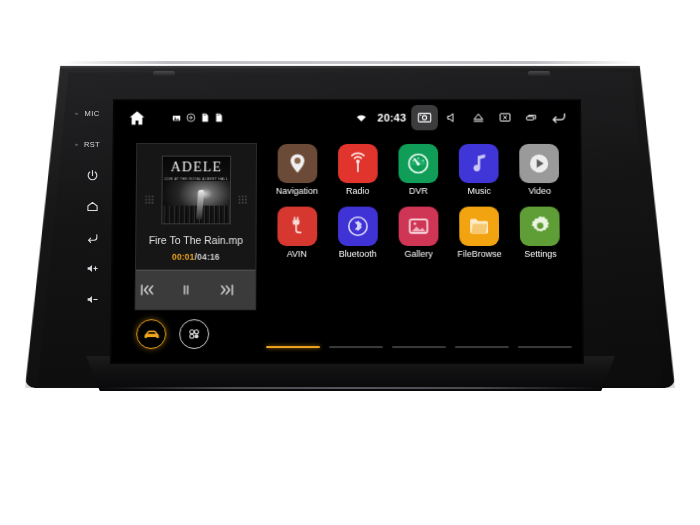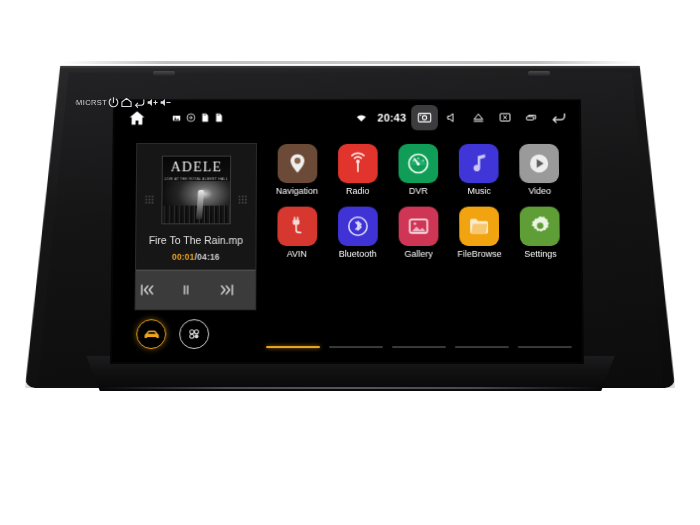--- a/index.html
+++ b/index.html
@@ -56,23 +56,23 @@
     border-radius: 0 0 8px 8px;
   }
   .bezel-lip::after {
     content:""; position:absolute; left:4%; right:4%; bottom:2px; height:2px;
     background: linear-gradient(90deg, rgba(120,120,128,0) 0%, rgba(150,150,158,0.45) 25%, rgba(160,160,170,0.5) 50%, rgba(150,150,158,0.45) 75%, rgba(120,120,128,0) 100%);
     border-radius:2px;
   }
 
   
   .keycol {
-    position: absolute; left: 76px; top: 87px;
+    position: absolute; left: 76px; top: 98px;
     width: 32px; height: 260px;
-    display: flex; flex-direction: row; 
+    display: flex; flex-direction: column; align-items: center;
     gap: 0px; z-index: 6;
   }
   .keycol .k {
     color: #d9d9dd; font-size: 7.5px; letter-spacing: .4px;
     height: 31px; display: flex; align-items: center; justify-content: center;
     width: 100%; position: relative;
   }
   .keycol .k.ico { font-size: 11px; color: #e6e6ea; }
   .keycol .k .dot {
     position: absolute; left: -1px; top: 50%; transform: translateY(-50%);

